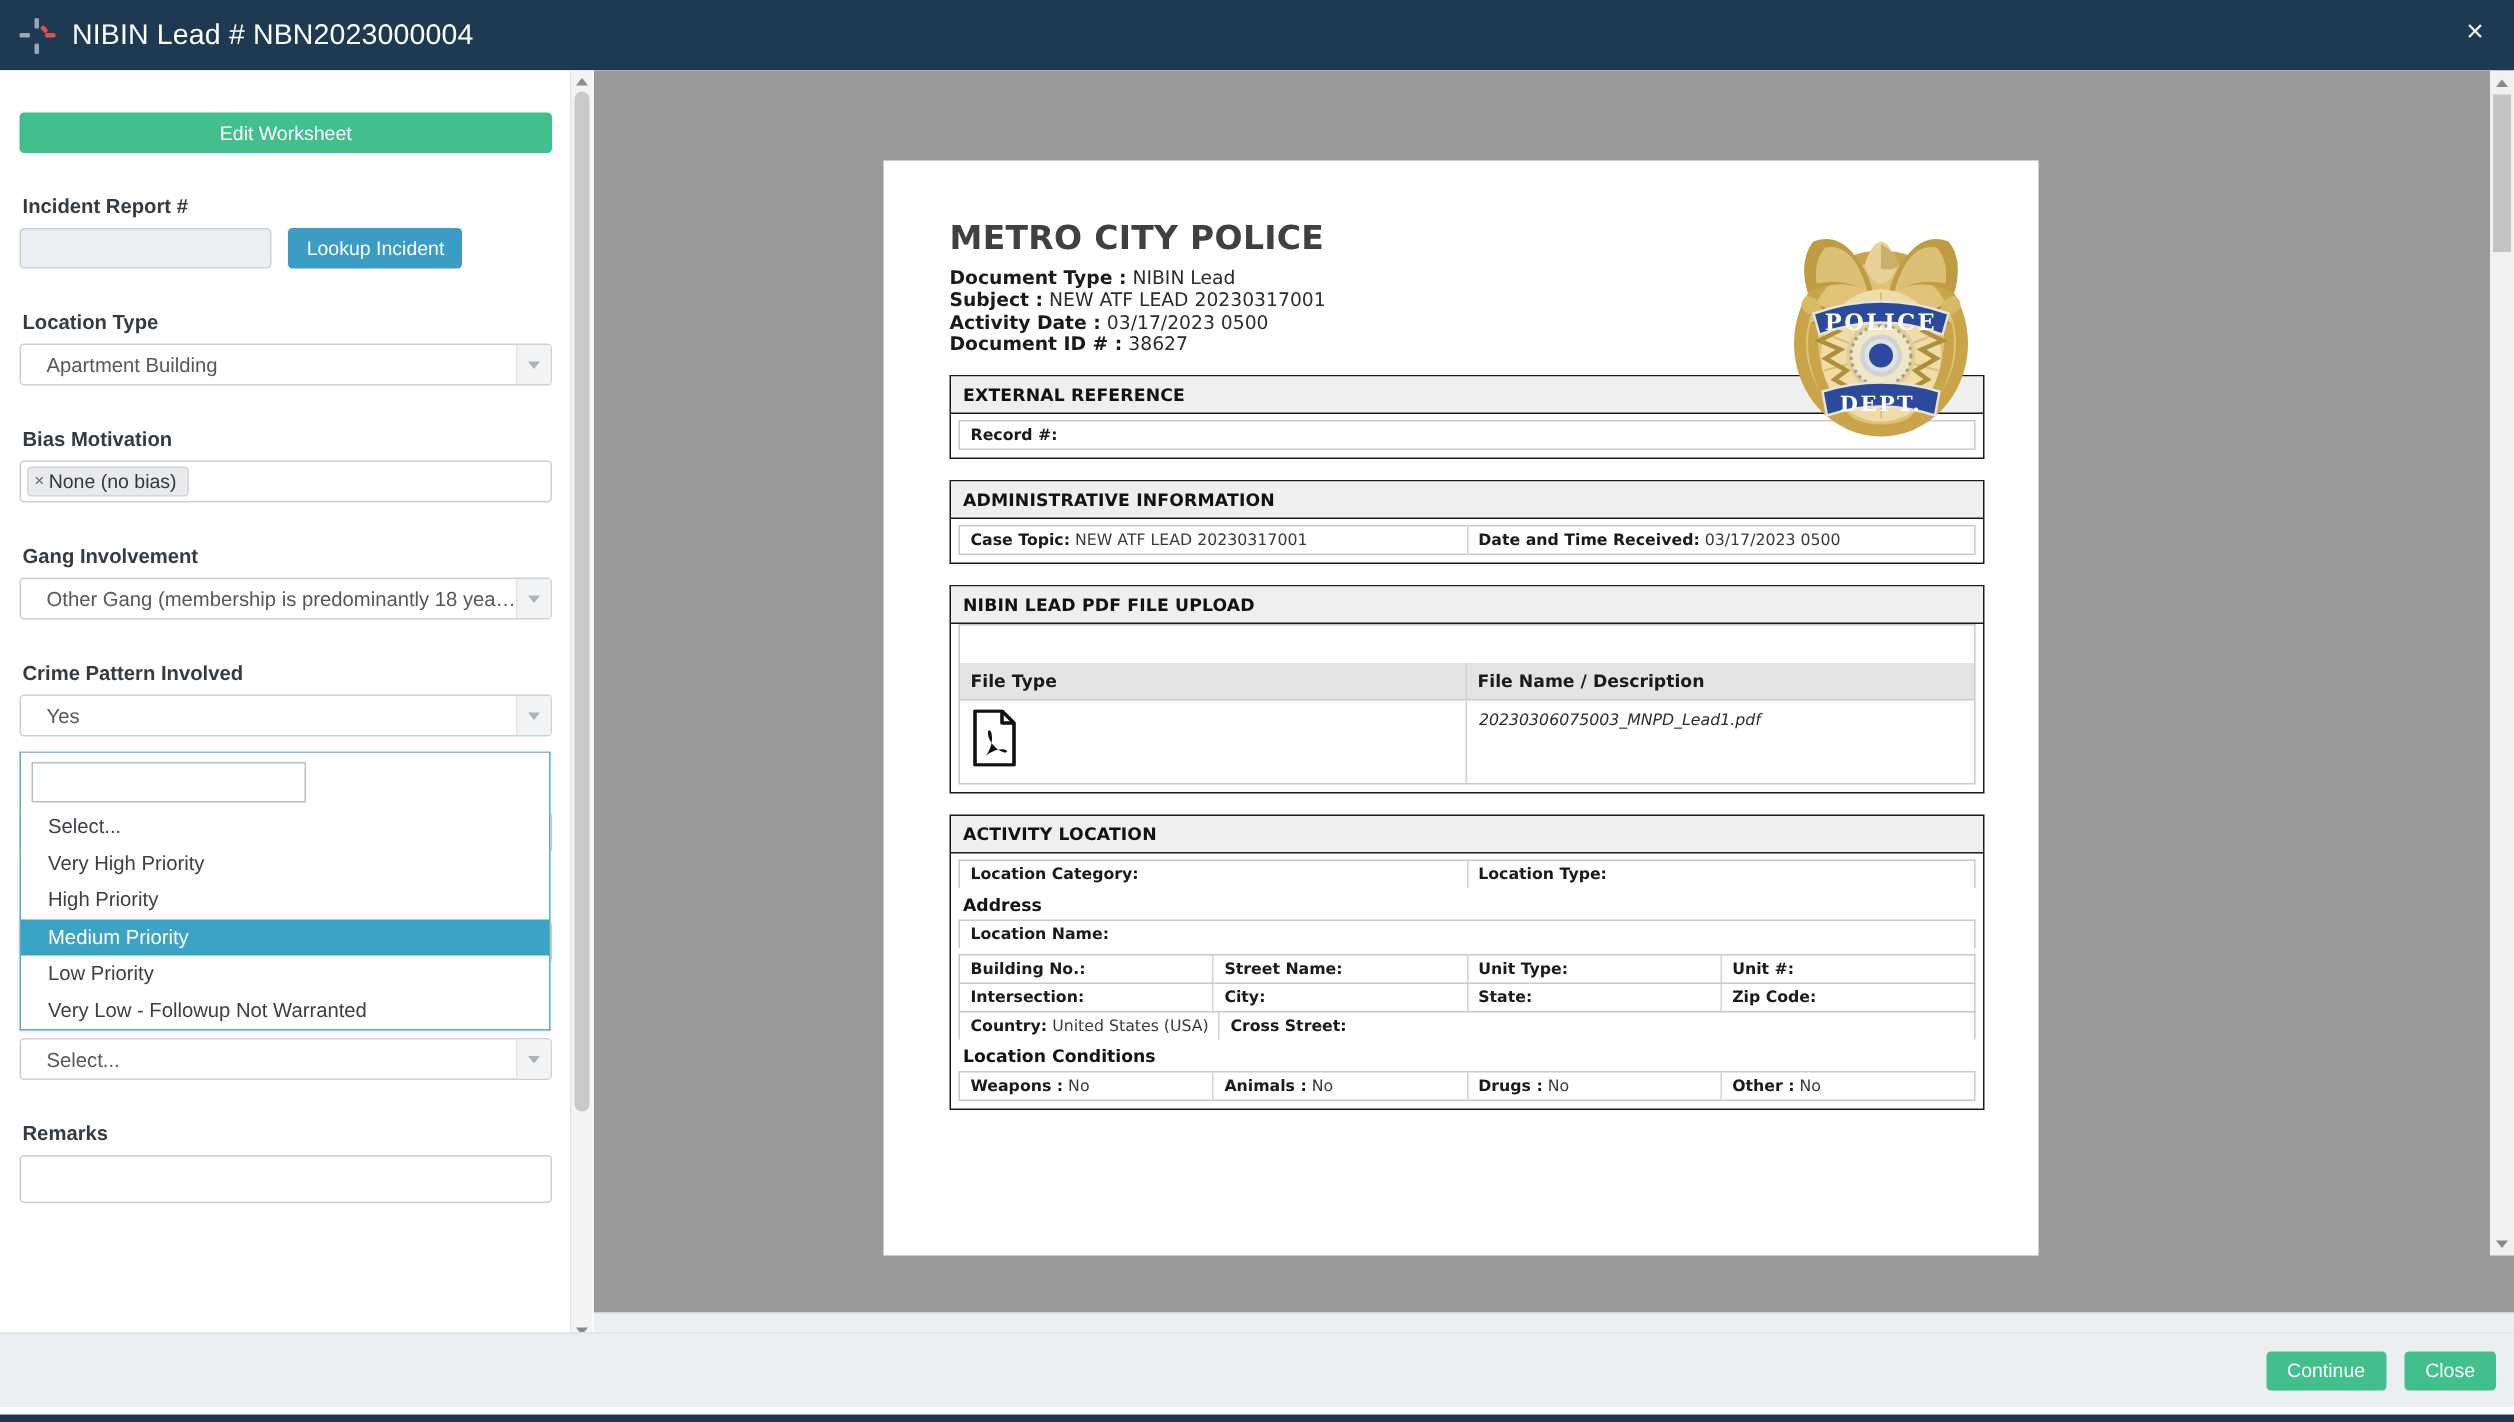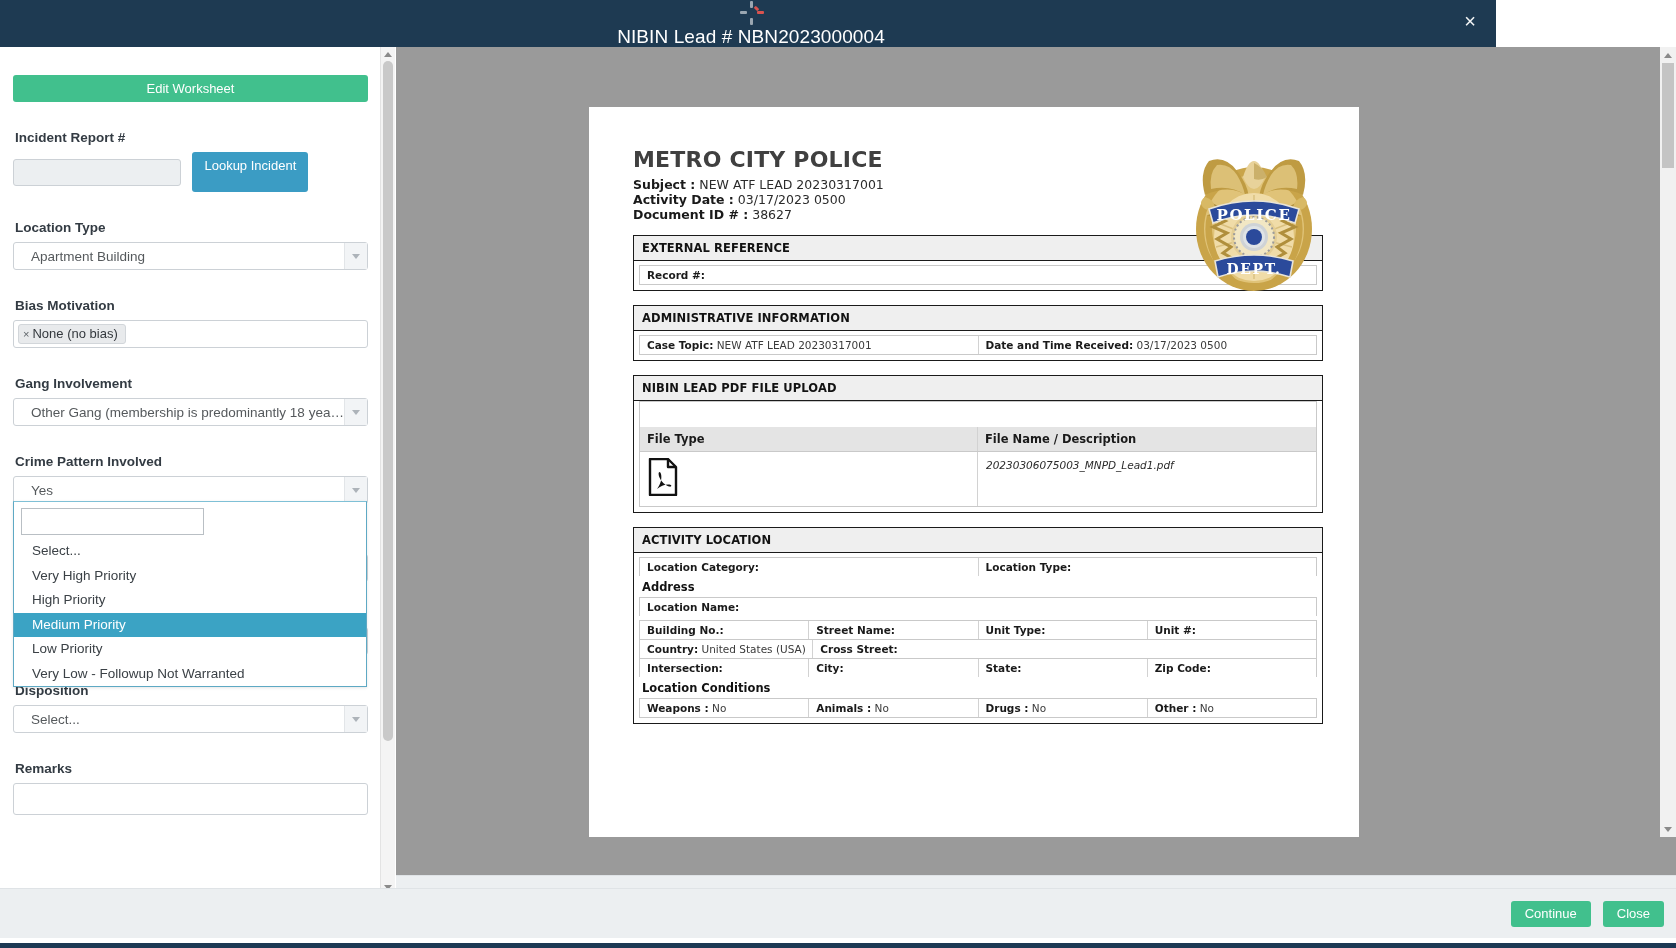--- a/index.html
+++ b/index.html
@@ -6,23 +6,23 @@
   body{
     width:1676px;height:948px;overflow:hidden;
     font-family:"Liberation Sans", sans-serif;
     background:#ffffff;
     -webkit-font-smoothing:antialiased;
   }
   .app{position:relative;width:1676px;height:948px;box-sizing:border-box;border-bottom:5px solid #1c3853;}
 
   
   .titlebar{
-    position:absolute;left:0;top:0;width:1496px;height:47px;
+    position:absolute;left:0;top:0;width:1676px;height:47px;
     background:#1e3a52;color:#ffffff;
-    display:flex;align-items:center;flex-direction:column;
+    display:flex;align-items:center;
   }
   .tb-spinner{
     width:26px;height:26px;margin-left:12px;margin-right:4px;position:relative;flex:0 0 auto;
   }
   .tb-spinner span{position:absolute;display:block;background:#7f8c99;border-radius:1px;}
   .tb-spinner .s1{width:3px;height:7px;left:11px;top:1px;background:#9aa6b1;}
   .tb-spinner .s2{width:3px;height:7px;left:11px;top:18px;background:#9aa6b1;}
   .tb-spinner .s3{width:7px;height:3px;left:1px;top:11px;background:#9aa6b1;}
   .tb-spinner .s4{width:7px;height:3px;left:18px;top:11px;background:#d9534f;}
   .tb-spinner .s5{width:5px;height:3px;left:15px;top:7px;transform:rotate(45deg);background:#d9534f;}
@@ -45,21 +45,21 @@
     margin:12px 13px 0 13px;height:27px;background:#41c08d;color:#ffffff;
     display:flex;align-items:center;justify-content:center;font-size:13px;border-radius:3px;cursor:pointer;
   }
   .fld{margin:0 13px;}
   .fld-label{font-size:13.5px;font-weight:bold;color:#333b43;margin:28px 0 7px 2px;}
   .txtinput{
     width:168px;height:27px;border:1px solid #ccd1d6;background:#eceff1;border-radius:3px;
     box-sizing:border-box;display:inline-block;vertical-align:middle;
   }
   .btn-lookup{
-    display:inline-block;vertical-align:middle;margin-left:7px;height:40px;line-height:27px;
+    display:inline-block;vertical-align:middle;margin-left:7px;height:27px;line-height:27px;
     padding:0 12px;background:#3b9cc4;color:#ffffff;font-size:13px;border-radius:3px;cursor:pointer;
   }
   .select{
     position:relative;height:28px;border:1px solid #ccd1d6;border-radius:3px;background:#ffffff;
     display:flex;align-items:center;box-sizing:border-box;cursor:pointer;
   }
   .select .val{font-size:13.5px;color:#55595c;padding-left:17px;white-space:nowrap;overflow:hidden;text-overflow:ellipsis;flex:1;}
   .select .caret{
     width:22px;height:26px;border-left:1px solid #e2e5e8;background:#f2f4f6;
     display:flex;align-items:center;justify-content:center;flex:0 0 auto;
@@ -280,20 +280,21 @@
       </div>
     </div>
 
     <div class="viewer">
 
       <div class="page">
         <div class="doc">
 
           <div class="doc-title">METRO CITY POLICE</div>
           <div class="doc-meta">
+            <div><b>Document Type :</b> <span>NIBIN Lead</span></div>
             <div><b>Subject :</b> <span>NEW ATF LEAD 20230317001</span></div>
             <div><b>Activity Date :</b> <span>03/17/2023 0500</span></div>
             <div><b>Document ID # :</b> <span>38627</span></div>
           </div>
 
           <div class="badge">
             <svg viewBox="0 0 126 160" width="126" height="160">
               <ellipse cx="63" cy="92" rx="58" ry="62" fill="#c9a449"></ellipse>
               <ellipse cx="63" cy="92" rx="50" ry="54" fill="#e0c378"></ellipse>
               <path d="M14 58 Q8 36 18 24 Q34 18 46 34 Q56 46 58 60 Q40 46 14 58Z" fill="#bf9b42"></path>
@@ -391,29 +392,29 @@
 
               <div style="height:4px;"></div>
 
               <div class="grid">
                 <div class="cell"><b>Building No.:</b> <span></span></div>
                 <div class="cell"><b>Street Name:</b> <span></span></div>
                 <div class="cell"><b>Unit Type:</b> <span></span></div>
                 <div class="cell"><b>Unit #:</b> <span></span></div>
               </div>
               <div class="grid">
-                <div class="cell"><b>Country:</b> <span>United States (USA)</span></div>
-                <div class="cell" style="flex:3;"><b>Cross Street:</b> <span></span></div>
-              </div>
-              <div class="grid">
                 <div class="cell"><b>Intersection:</b> <span></span></div>
                 <div class="cell"><b>City:</b> <span></span></div>
                 <div class="cell"><b>State:</b> <span></span></div>
                 <div class="cell"><b>Zip Code:</b> <span></span></div>
               </div>
+              <div class="grid">
+                <div class="cell"><b>Country:</b> <span>United States (USA)</span></div>
+                <div class="cell" style="flex:3;"><b>Cross Street:</b> <span></span></div>
+              </div>
 
               <div class="subhead">Location Conditions</div>
 
               <div class="grid">
                 <div class="cell"><b>Weapons :</b> <span>No</span></div>
                 <div class="cell"><b>Animals :</b> <span>No</span></div>
                 <div class="cell"><b>Drugs :</b> <span>No</span></div>
                 <div class="cell"><b>Other :</b> <span>No</span></div>
               </div>
             </div>

